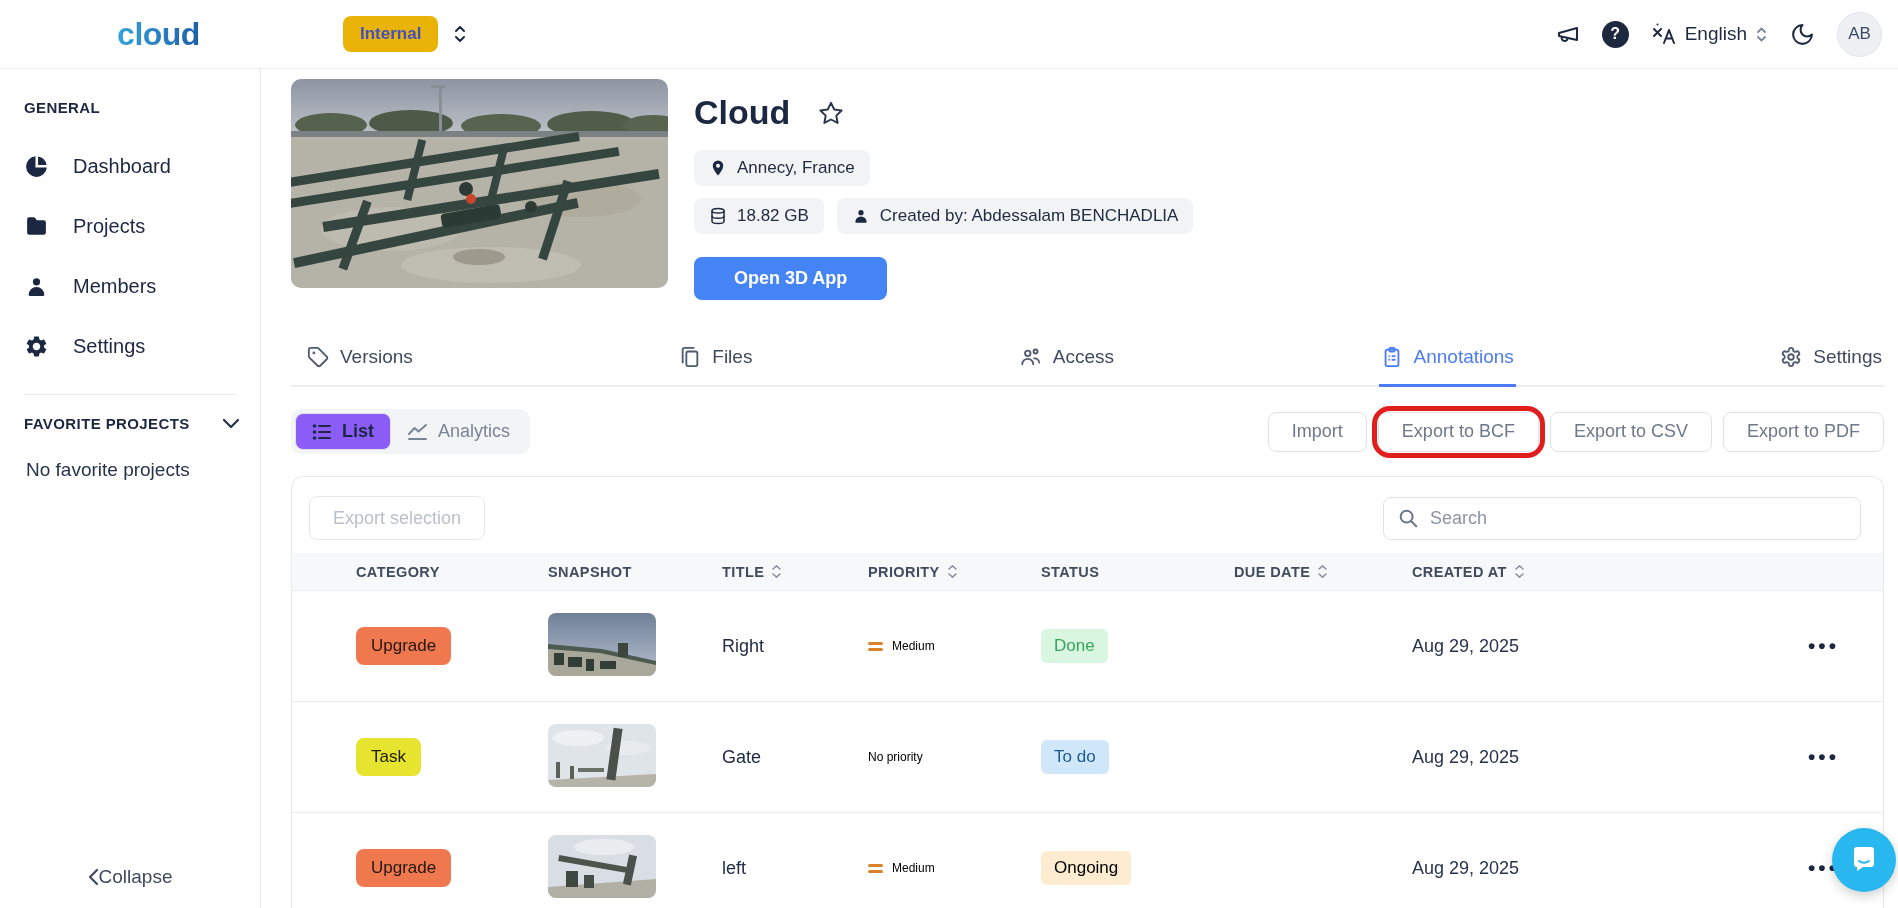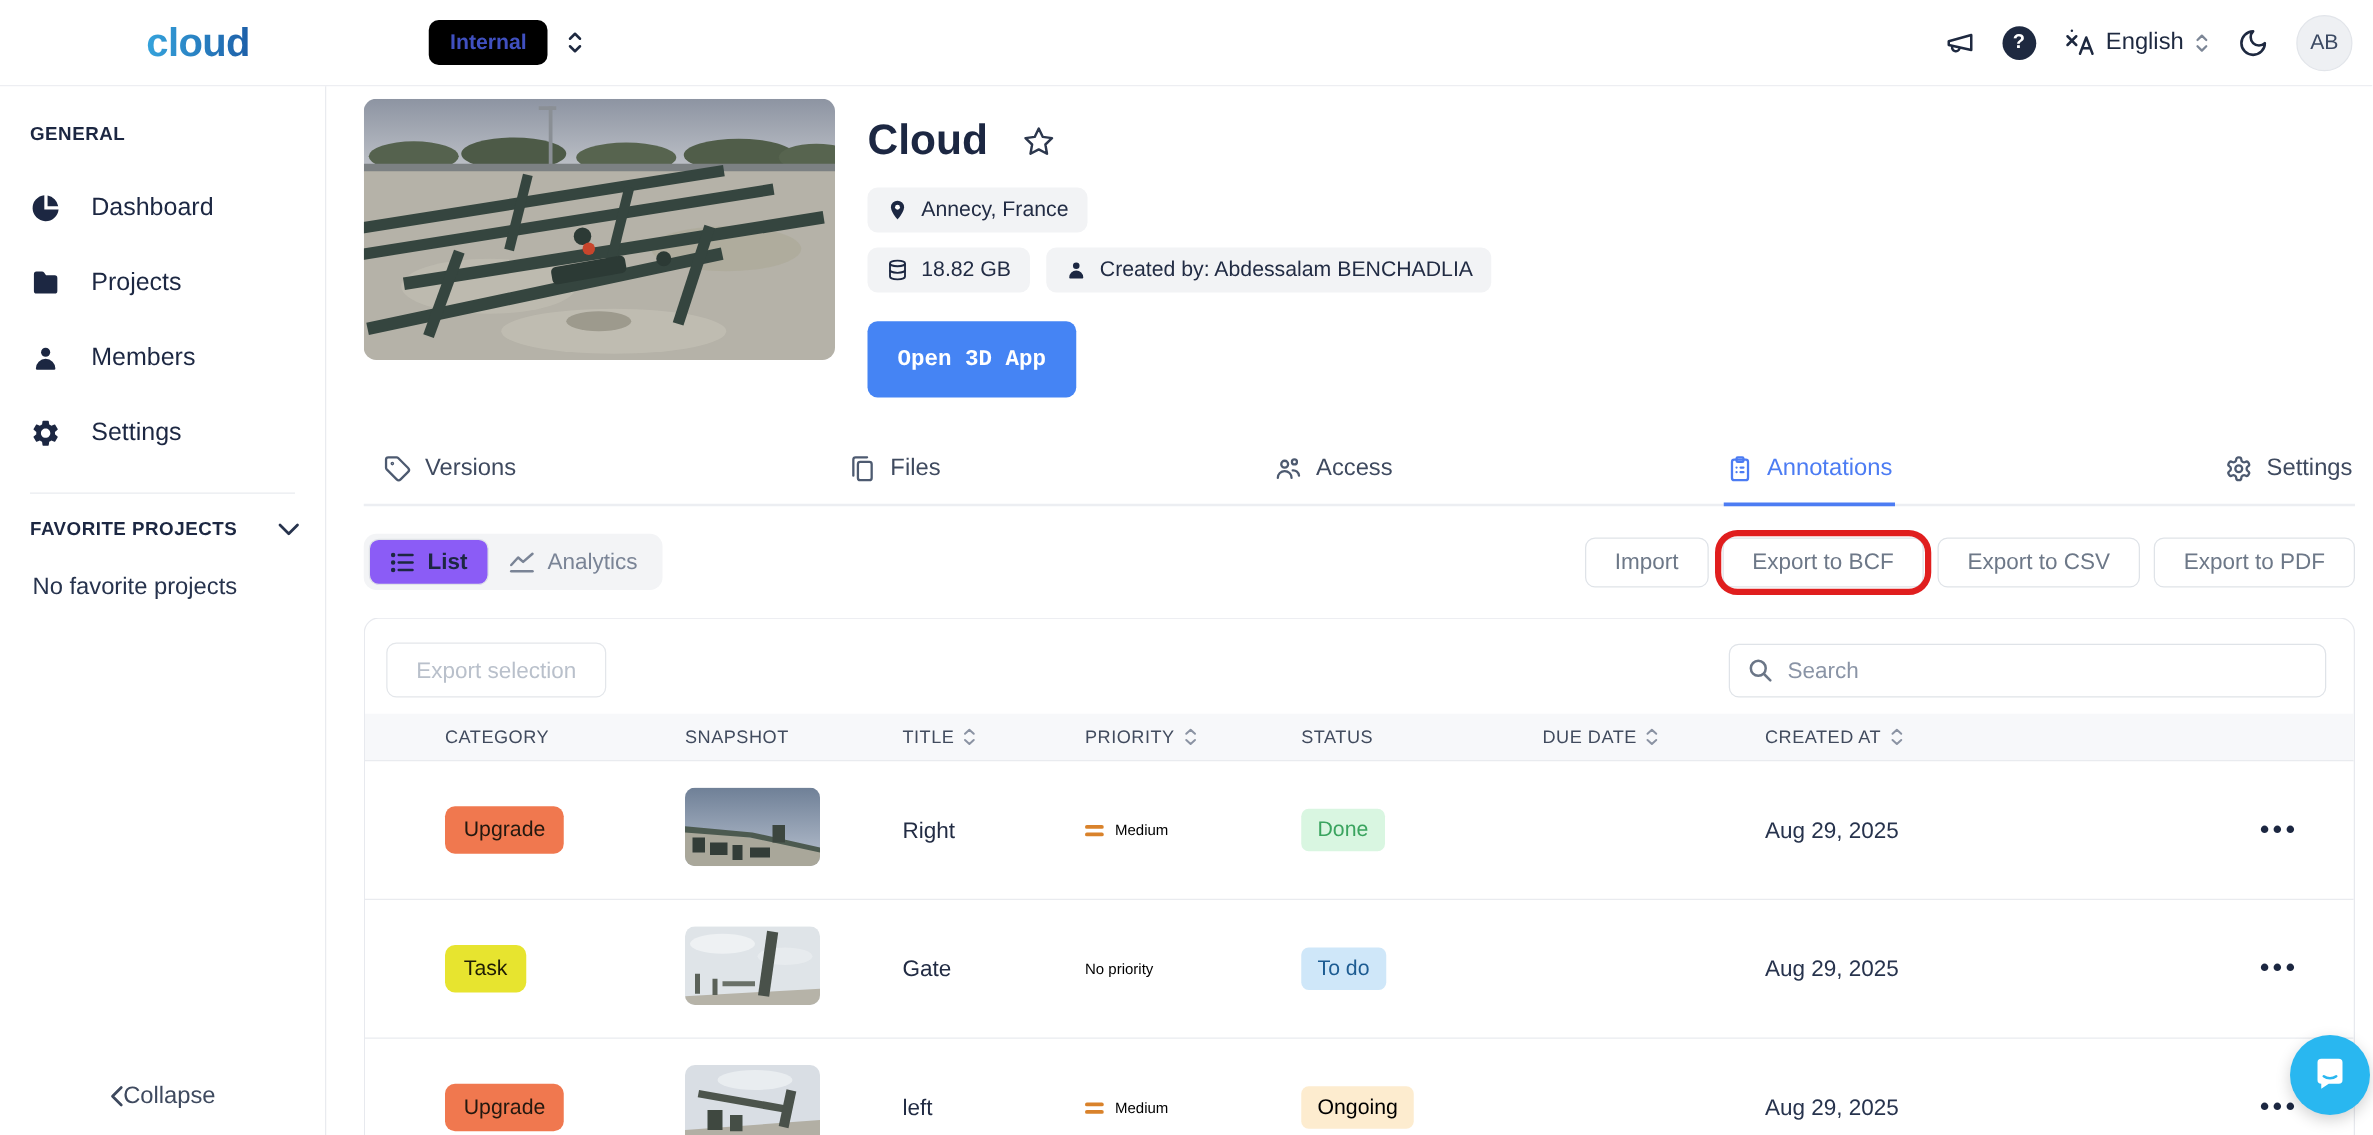--- a/index.html
+++ b/index.html
@@ -7,21 +7,21 @@
     font-family:"Liberation Sans", sans-serif; color:#222c44; }
   svg { display:block; }
 
   
   .topbar { height:69px; display:flex; align-items:center; border-bottom:1px solid #edeef2; background:#fff; }
   .topbar-left { width:317px; display:flex; justify-content:center; align-items:center; flex:none; }
   .logo { font-size:32px; font-weight:700; letter-spacing:-0.5px;
     background:linear-gradient(90deg,#35a3dc,#1d5fa8);
     -webkit-background-clip:text; background-clip:text; color:transparent; }
   .workspace-wrap { display:flex; align-items:center; gap:14px; margin-left:26px; }
-  .workspace-badge { background:#000000; color:#4050c0; font-size:17px; font-weight:600;
+  .workspace-badge { background:#eab308; color:#4050c0; font-size:17px; font-weight:600;
     padding:8px 17px; border-radius:8px; }
   .topbar-spacer { flex:1; }
   .topbar-right { display:flex; align-items:center; gap:22px; padding-right:16px; }
   .icon-btn { display:flex; align-items:center; justify-content:center; cursor:pointer; color:#1e2940; }
   .help-circle { width:27px; height:27px; border-radius:50%; background:#1e2940; color:#fff;
     font-size:16px; font-weight:700; display:flex; align-items:center; justify-content:center; }
   .lang-group { display:flex; align-items:center; gap:8px; }
   .lang-label { font-size:19px; color:#1e2940; }
   .avatar { width:45px; height:45px; border-radius:50%; background:#eef0f3; border:1px solid #e2e5ea;
     color:#3c4a63; font-size:17px; display:flex; align-items:center; justify-content:center; }
@@ -48,21 +48,21 @@
   .hero-img { width:377px; height:209px; border-radius:10px; overflow:hidden; flex:none; }
   .proj-info { padding-top:14px; }
   .proj-title-row { display:flex; align-items:center; gap:28px; }
   .proj-title { font-size:34px; font-weight:700; color:#1c2742; }
   .star { color:#2c374d; cursor:pointer; }
   .meta-badge { display:inline-flex; align-items:center; gap:10px; background:#f2f3f5;
     border-radius:8px; padding:8px 15px; font-size:17px; color:#222c44; }
   .meta-row1 { margin-top:18px; }
   .meta-row2 { margin-top:12px; display:flex; gap:13px; }
   .open-app-btn { margin-top:23px; background:#4584f4; color:#fff; border:none; border-radius:8px;
-    height:61px; padding:0 24px; font-size:18px; font-weight:600; cursor:pointer; font-family:Liberation Mono, monospace; }
+    height:43px; padding:0 40px; font-size:18px; font-weight:600; cursor:pointer; font-family:Liberation Sans, sans-serif; }
 
   
   .tabs { display:flex; gap:46px; margin-top:32px; border-bottom:2px solid #eceef2; padding-left:14px;justify-content:space-between; }
   .tab { display:flex; align-items:center; gap:11px; font-size:19px; color:#3f4a5f;
     padding:14px 2px 16px 2px; cursor:pointer; border-bottom:3px solid transparent; margin-bottom:-2px; }
   .tab .ic { color:#4d5a70; }
   .tab.active { color:#4c7cf3; border-bottom-color:#4c7cf3; }
   .tab.active .ic { color:#4c7cf3; }
 
   
@@ -84,21 +84,21 @@
   .card-top { display:flex; align-items:center; justify-content:space-between; padding:19px 22px 13px 17px; }
   .btn-disabled { color:#b9c0cb; border-color:#e3e6ea; height:44px; }
   .search-wrap { position:relative; width:478px; }
   .search-wrap input { width:100%; height:43px; border:1px solid #dfe3e8; border-radius:8px;
     padding:0 14px 0 46px; font-size:18px; color:#222c44; font-family:inherit; outline:none; }
   .search-wrap input::placeholder { color:#8a94a6; }
   .search-ic { position:absolute; left:14px; top:10px; color:#6b7687; }
 
   .tbl-grid { display:grid; grid-template-columns:56px 192px 174px 146px 173px 193px 178px 270px 1fr; align-items:center; }
   .thead { background:#f7f8fa; height:37px; }
-  .th { font-size:14.5px; font-weight:400; color:#414b5e; letter-spacing:0.4px;
+  .th { font-size:14.5px; font-weight:700; color:#414b5e; letter-spacing:0.4px;
     display:flex; align-items:center; gap:7px; padding-left:8px;text-align:right; }
   .sort-ic { color:#8b93a3; }
   .checkbox { width:20px; height:20px; border-radius:6px; background:#e6e8ed; margin-left:13px; cursor:pointer; }
 
   .trow { height:111px; border-top:1px solid #e9ebef; }
   .trow:first-of-type { border-top:none; }
   .cell { padding-left:8px; }
   .cat-badge { display:inline-block; padding:9px 15px; border-radius:8px; font-size:17px; color:#23180f; }
   .cat-upgrade { background:#f0784f; }
   .cat-task { background:#e7e42f; color:#1f1d05; }

